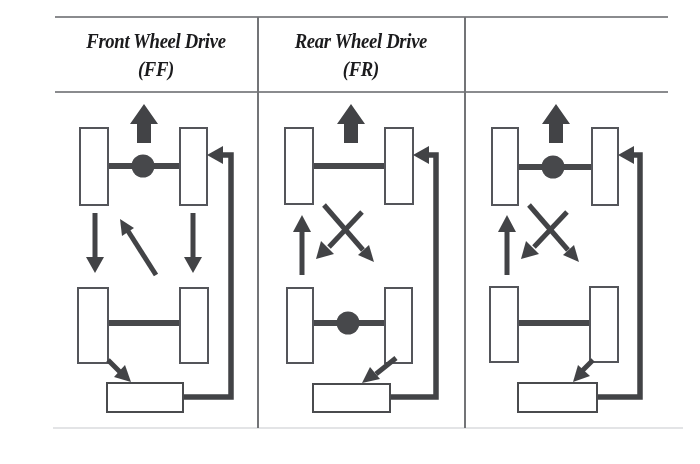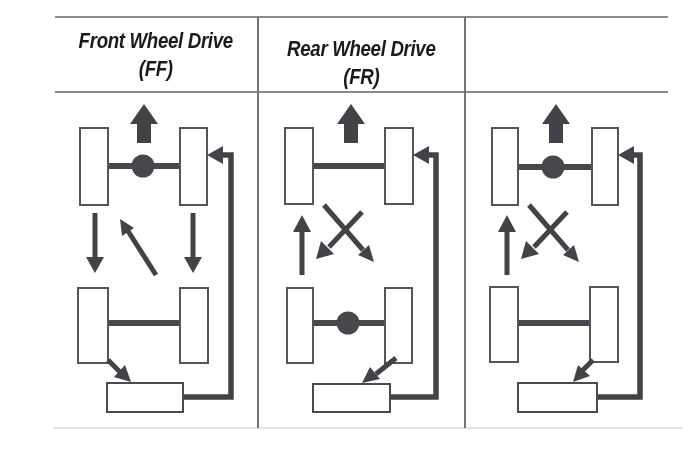--- a/index.html
+++ b/index.html
@@ -1,17 +1,17 @@
 <!DOCTYPE html>
 <html><head>
 <meta charset="utf-8">
 <style>
   html,body{margin:0;padding:0;background:#fff;}
   .stage{position:relative;width:700px;height:464px;background:#ffffff;overflow:hidden;
-         font-family:Liberation Sans, sans-serif;}
+         font-family:Liberation Serif, serif;}
   
   .rule{position:absolute;background:#8a8b8e;}
   .rule-top{left:55px;top:16px;width:613px;height:2px;}
   .rule-header-bottom{left:55px;top:91px;width:613px;height:2px;}
   .rule-bottom{left:53px;top:427px;width:630px;height:2px;background:#e3e4e6;}
   .divider{position:absolute;top:17px;height:411px;width:1.5px;background:#737477;}
   .divider-1{left:257px;}
   .divider-2{left:464px;}
   
   .hcell{position:absolute;top:18px;height:73px;display:flex;align-items:center;justify-content:center;}
@@ -37,21 +37,21 @@
   <div class="rule rule-bottom"></div>
   <div class="divider divider-1"></div>
   <div class="divider divider-2"></div>
 
   <div class="hcell" style="left:55px;width:202px;">
     <div class="htext">
       <div>Front Wheel Drive</div>
       <div>(FF)</div>
     </div>
   </div>
-  <div class="hcell" style="left:258px;width:206px;align-items:flex-end;">
+  <div class="hcell" style="left:258px;width:206px;">
     <div class="htext">
       <div>Rear Wheel Drive</div>
       <div>(FR)</div>
     </div>
   </div>
 
   <svg width="700" height="464" viewBox="0 0 700 464">
 
     <g>
       <path class="ah" d="M144,104 L158,124 L151,124 L151,143 L137,143 L137,124 L130,124 Z"></path>

